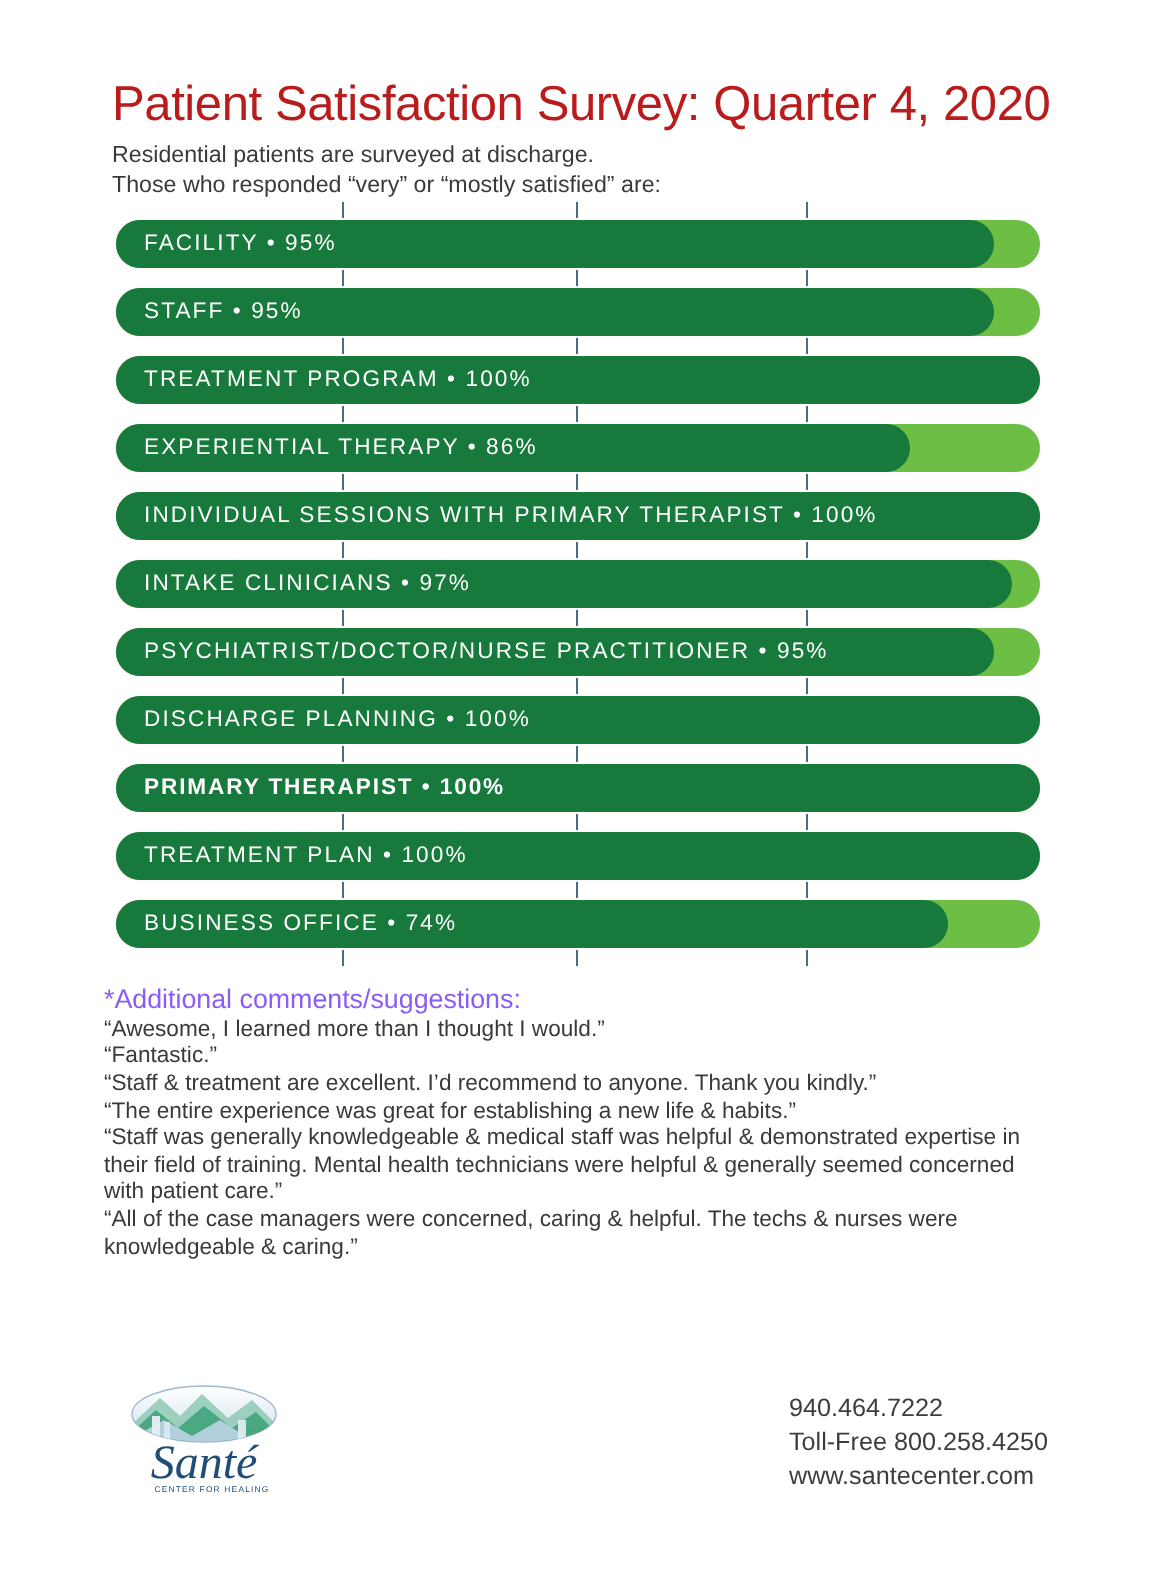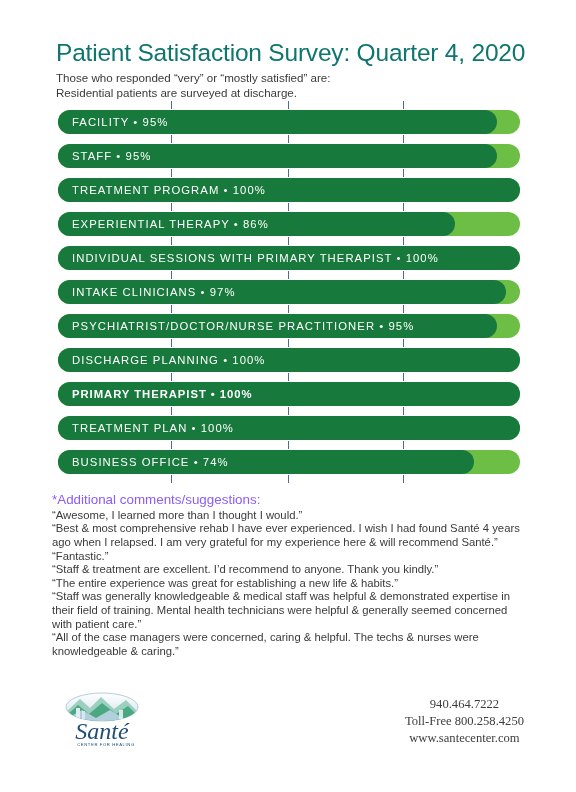--- a/index.html
+++ b/index.html
@@ -11,21 +11,21 @@
     overflow:hidden;
     position:relative;
   }
   .page{position:relative;width:576px;height:792px;box-sizing:border-box;}
 
   
   .header{padding:40px 48px 0 56px;}
   .title{
     font-size:24.5px;
     font-weight:400;
-    color:#0f766e;
+    color:#b91c1c;
     letter-spacing:-0.2px;
     line-height:1.08;
     margin:0 0 5px 0;
     white-space:nowrap;
   }
   .subline{
     font-size:11.6px;
     line-height:14.2px;
     color:#3a3a3a;
     margin:0;
@@ -98,37 +98,36 @@
     height:62px;
     display:flex;
     align-items:flex-start;
     justify-content:space-between;
     padding:0 52px 0 56px;
     box-sizing:border-box;
   }
   .logo{width:92px;height:58px;position:relative;}
   .logo svg{display:block;}
   .contact{
-    text-align:center;
+    text-align:left;
     font-size:12.6px;
     line-height:17px;
     color:#3d3d3d;
     padding-top:4px;
-    font-family:Liberation Serif, serif;
   }
 </style>
 </head>
 <body>
 
 <div class="page">
 
   <div class="header">
     <h1 class="title">Patient Satisfaction Survey: Quarter 4, 2020</h1>
+    <p class="subline">Residential patients are surveyed at discharge.</p>
     <p class="subline">Those who responded “very” or “mostly satisfied” are:</p>
-    <p class="subline">Residential patients are surveyed at discharge.</p>
   </div>
 
   <div class="chart">
     <div class="ticks" id="ticks">
         <div style="position: absolute; left: 24.5%; top: -9px; height: 8px; width: 0px; border-left: 1.6px solid rgb(79, 107, 134);"></div>
         <div style="position: absolute; left: 24.5%; top: 25px; height: 8px; width: 0px; border-left: 1.6px solid rgb(79, 107, 134);"></div>
         <div style="position: absolute; left: 24.5%; top: 59px; height: 8px; width: 0px; border-left: 1.6px solid rgb(79, 107, 134);"></div>
         <div style="position: absolute; left: 24.5%; top: 93px; height: 8px; width: 0px; border-left: 1.6px solid rgb(79, 107, 134);"></div>
         <div style="position: absolute; left: 24.5%; top: 127px; height: 8px; width: 0px; border-left: 1.6px solid rgb(79, 107, 134);"></div>
         <div style="position: absolute; left: 24.5%; top: 161px; height: 8px; width: 0px; border-left: 1.6px solid rgb(79, 107, 134);"></div>
@@ -219,21 +218,20 @@
           <div class="fill" style="background: rgb(23, 122, 60); width: 90%;"></div>
           <div class="barlabel">BUSINESS OFFICE • 74%</div>
         </div>
       </div>
   </div>
 
   <div class="comments">
     <div class="comments-head">*Additional comments/suggestions:</div>
     <div id="commentlist">
         <p class="comment">“Awesome, I learned more than I thought I would.”</p>
-        <p class="comment">“Best &amp; most comprehensive rehab I have ever experienced. I wish I had found Santé 4 years ago when I relapsed. I am very grateful for my experience here &amp; will recommend Santé.”</p>
         <p class="comment">“Fantastic.”</p>
         <p class="comment">“Staff &amp; treatment are excellent. I’d recommend to anyone. Thank you kindly.”</p>
         <p class="comment">“The entire experience was great for establishing a new life &amp; habits.”</p>
         <p class="comment">“Staff was generally knowledgeable &amp; medical staff was helpful &amp; demonstrated expertise in their field of training. Mental health technicians were helpful &amp; generally seemed concerned with patient care.”</p>
         <p class="comment">“All of the case managers were concerned, caring &amp; helpful. The techs &amp; nurses were knowledgeable &amp; caring.”</p>
       </div>
   </div>
 
   <div class="footer">
 

